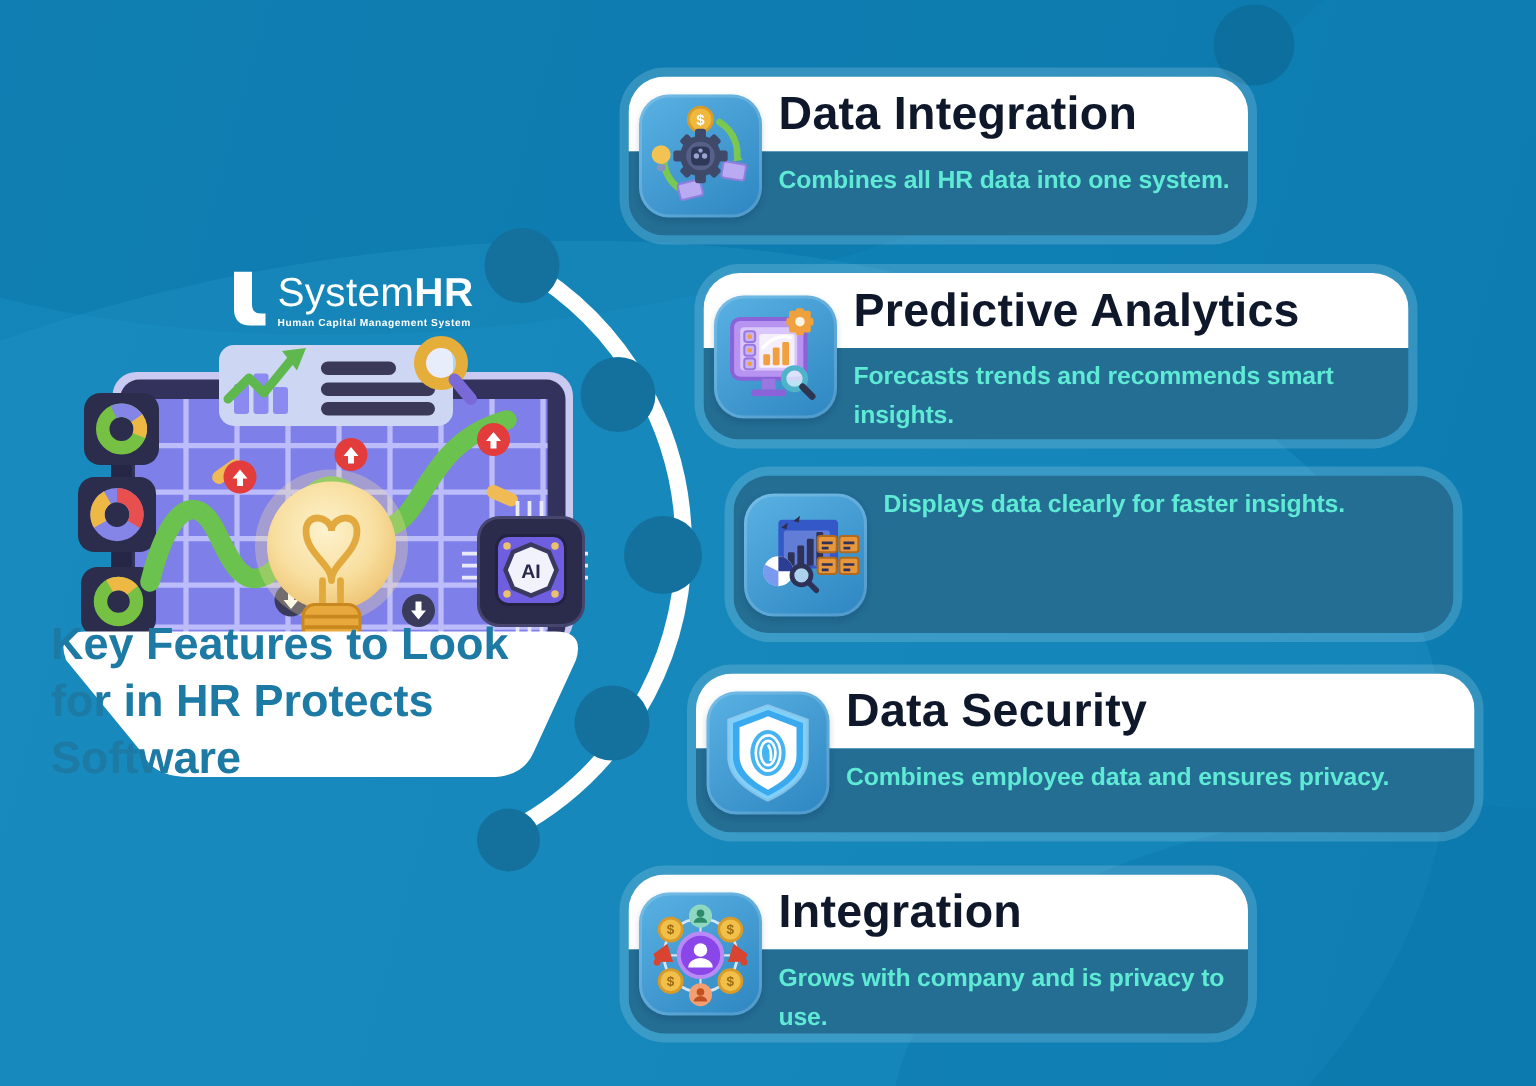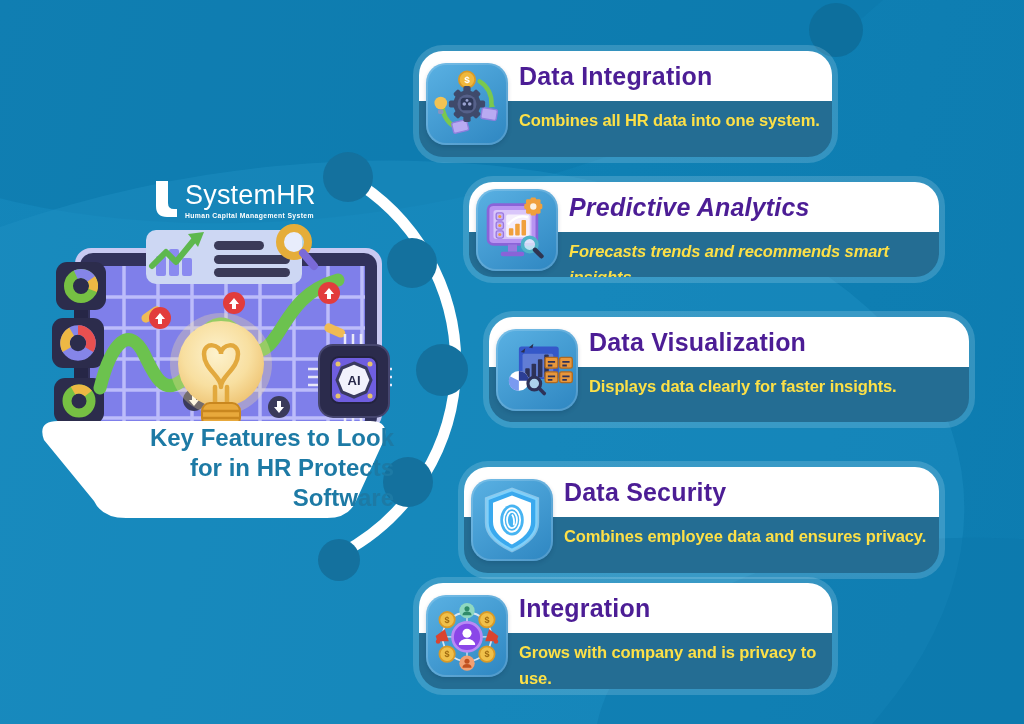--- a/index.html
+++ b/index.html
@@ -8,35 +8,35 @@
          font-family:"Liberation Sans",sans-serif;}
   .bgwave{position:absolute;border-radius:50%;pointer-events:none;}
   .bgwave.w1{width:1250px;height:640px;left:-260px;top:-430px;background:#0c78ab;opacity:.55;transform:rotate(-10deg);}
   .bgwave.w2{width:1400px;height:820px;left:-430px;top:170px;background:#1e90c4;opacity:.45;transform:rotate(-9deg);}
   .bgwave.w3{width:950px;height:520px;left:590px;top:545px;background:#0c78ab;opacity:.5;transform:rotate(9deg);}
   .arc-layer{position:absolute;inset:0;z-index:1;}
   
   .logo{position:absolute;left:154px;top:181px;display:flex;align-items:flex-start;gap:7px;color:#fff;z-index:3;}
   .logo-text-col{display:flex;flex-direction:column;}
   .logo-name{font-size:27px;font-weight:500;line-height:1.05;letter-spacing:.2px;}
-  .logo-name .hr{font-weight:400;}
+  .logo-name .hr{font-weight:700;}
   .logo-tagline{font-size:6.8px;font-weight:700;letter-spacing:.38px;margin-top:3px;}
   
   .illustration{position:absolute;left:42px;top:222px;width:350px;height:232px;z-index:2;}
   
   .banner{position:absolute;left:34px;top:419px;width:360px;height:102px;z-index:5;}
-  .banner-text{position:absolute;inset:0;display:flex;flex-direction:column;align-items:flex-end;justify-content:center;
-               color:#1d7aa5;font-weight:800;font-size:24px;line-height:1.26;text-align:center;padding-bottom:4px;}
+  .banner-text{position:absolute;inset:0;display:flex;flex-direction:column;align-items:flex-start;justify-content:center;
+               color:#1d7aa5;font-weight:800;font-size:30px;line-height:1.26;text-align:center;padding-bottom:4px;}
   
   .card{position:absolute;border-radius:30px;background:rgba(205,233,249,.20);padding:6px;box-sizing:border-box;z-index:4;}
   .card-inner{position:relative;width:100%;height:100%;border-radius:24px;overflow:hidden;display:flex;flex-direction:column;}
   .card-head{background:#ffffff;height:50px;flex:none;display:flex;align-items:center;padding-left:100px;}
   .card-band{background:#246d93;flex:1;padding:7px 12px 0 100px;}
-  .card-title{font-size:25px;font-weight:800;color:#4c1d95;letter-spacing:.2px;white-space:nowrap;}
-  .card-desc{font-size:16.5px;font-weight:700;color:#fde047;line-height:1.55;letter-spacing:-.1px;}
+  .card-title{font-size:31px;font-weight:800;color:#0f172a;letter-spacing:.2px;white-space:nowrap;}
+  .card-desc{font-size:16.5px;font-weight:700;color:#5eead4;line-height:1.55;letter-spacing:-.1px;}
   .icon-tile{position:absolute;left:13px;top:50%;transform:translateY(-50%);width:82px;height:82px;border-radius:20px;
              background:linear-gradient(145deg,#5ab1e3,#2e86c1);
              box-shadow:inset 0 0 0 2px rgba(255,255,255,.16), 0 2px 4px rgba(0,40,70,.18);
              display:flex;align-items:center;justify-content:center;z-index:6;}
 </style>
 </head>
 <body>
 
 <div class="stage">
 
@@ -243,21 +243,21 @@
           <circle cx="42" cy="42" r="10.5" fill="#56618a"></circle>
           <rect x="35" y="35" width="14" height="14" rx="4" fill="#2e3858"></rect>
           <circle cx="39" cy="42" r="2" fill="#9aa3d0"></circle>
             <circle cx="45" cy="42" r="2" fill="#9aa3d0"></circle>
             <circle cx="42" cy="38" r="1.6" fill="#9aa3d0"></circle>
         </g>
       </svg>
     </div>
   </div>
 
-  <div class="card" style="left:463px;top:176px;width:482px;height:107px;font-style:italic;">
+  <div class="card" style="left:463px;top:176px;width:482px;height:123px;">
     <div class="card-inner">
       <div class="card-head">
           <div class="card-title">Predictive Analytics</div>
         </div>
       <div class="card-band">
           <div class="card-desc">Forecasts trends and recommends smart insights.</div>
         </div>
     </div>
     <div class="icon-tile">
       <svg width="76" height="76" viewBox="0 0 84 84">
@@ -297,23 +297,20 @@
         <g>
           <circle cx="56" cy="58" r="8" fill="#eafcff" fill-opacity=".75" stroke="#4fb3c9" stroke-width="4"></circle>
           <path d="M62,64 L69,71" stroke="#2e3550" stroke-width="5" stroke-linecap="round"></path>
         </g>
       </svg>
     </div>
   </div>
 
   <div class="card" style="left:483px;top:311px;width:492px;height:117px;">
     <div class="card-inner">
-      <div class="card-head">
-          <div class="card-title">Data Visualization</div>
-        </div>
       <div class="card-band">
           <div class="card-desc">Displays data clearly for faster insights.</div>
         </div>
     </div>
     <div class="icon-tile">
       <svg width="76" height="76" viewBox="0 0 84 84">
         <rect x="22" y="16" width="44" height="36" rx="3" fill="#3558c9"></rect>
         <path d="M24,22 l5,-4 l-1,5 z M33,17 l5,-4 l-1,5 z" fill="#2c3050"></path>
         <rect x="26" y="24" width="34" height="26" rx="2" fill="#e9edfa" opacity=".25"></rect>
         <g fill="#2e3258">
@@ -337,21 +334,21 @@
               <rect x="67" y="44" width="14" height="12" rx="2"></rect>
           </g>
           <g stroke="#2e3258" stroke-width="2">
             <path d="M54,33 h8 M54,37 h5 M70,33 h8 M70,37 h5 M54,49 h8 M54,53 h5 M70,49 h8 M70,53 h5"></path>
           </g>
         </g>
       </svg>
     </div>
   </div>
 
-  <div class="card" style="left:458px;top:461px;width:487px;height:118px;">
+  <div class="card" style="left:458px;top:443px;width:531px;height:118px;">
     <div class="card-inner">
       <div class="card-head">
           <div class="card-title">Data Security</div>
         </div>
       <div class="card-band">
           <div class="card-desc">Combines employee data and ensures privacy.</div>
         </div>
     </div>
     <div class="icon-tile">
       <svg width="76" height="76" viewBox="0 0 84 84">

